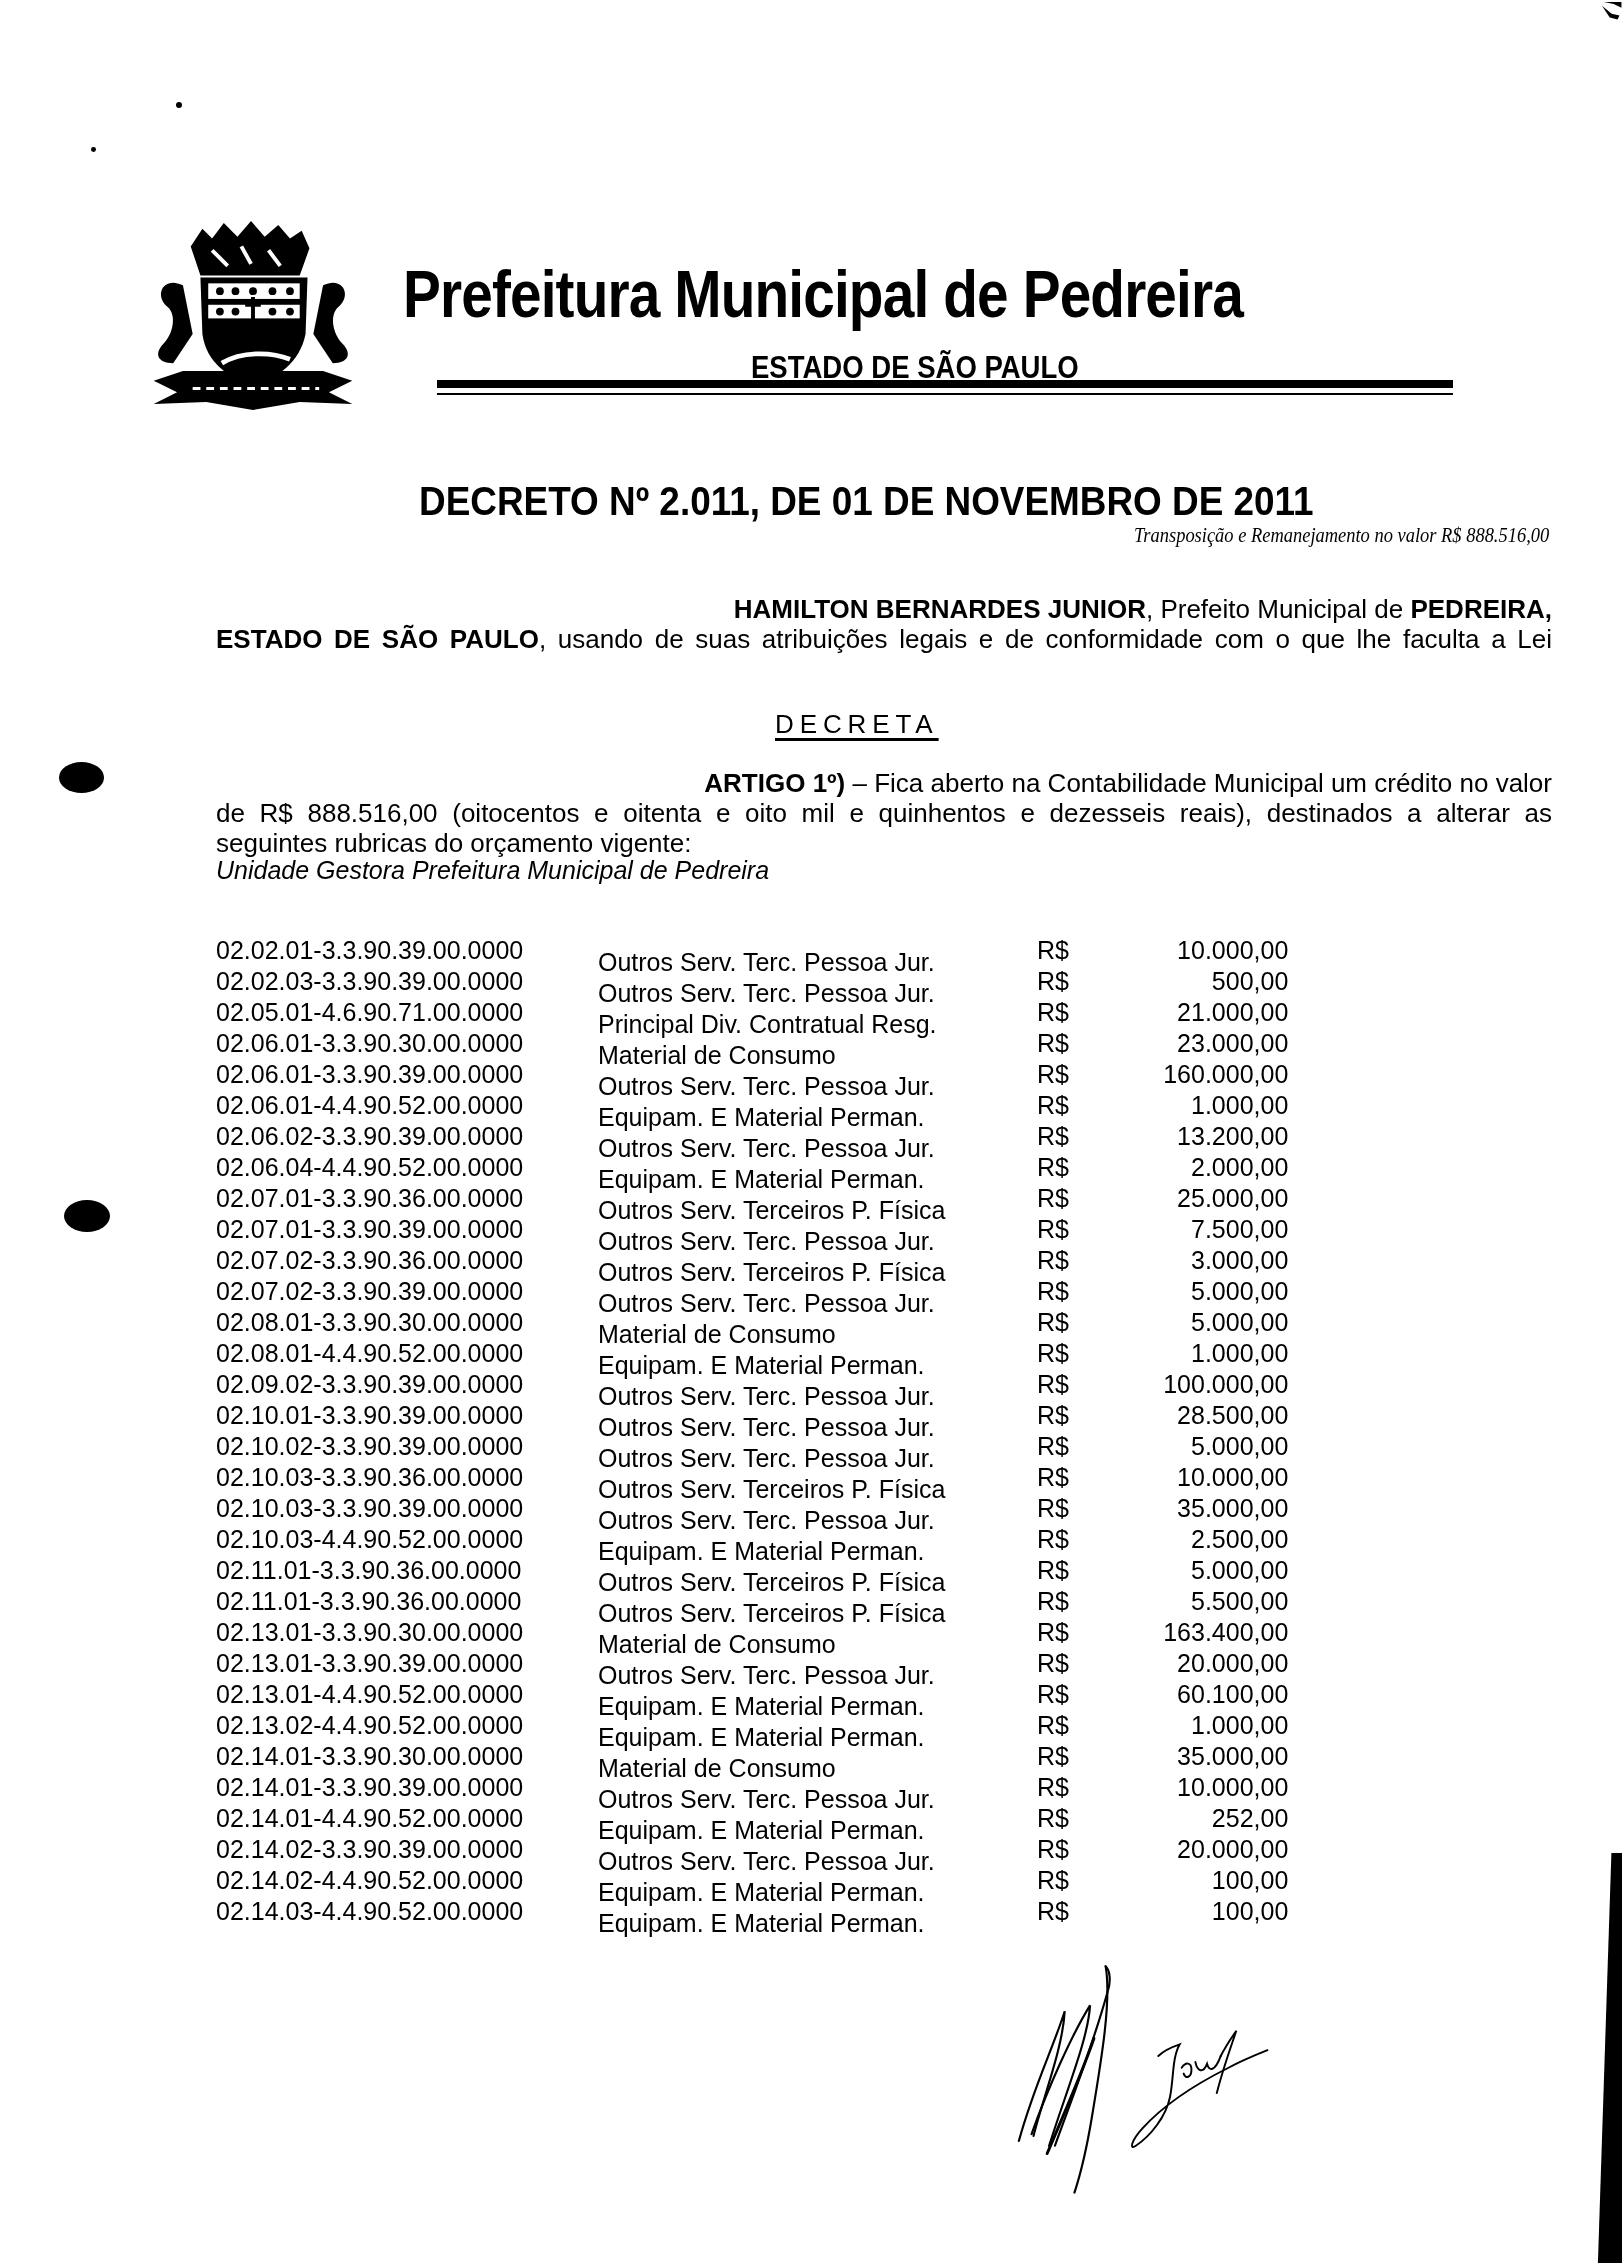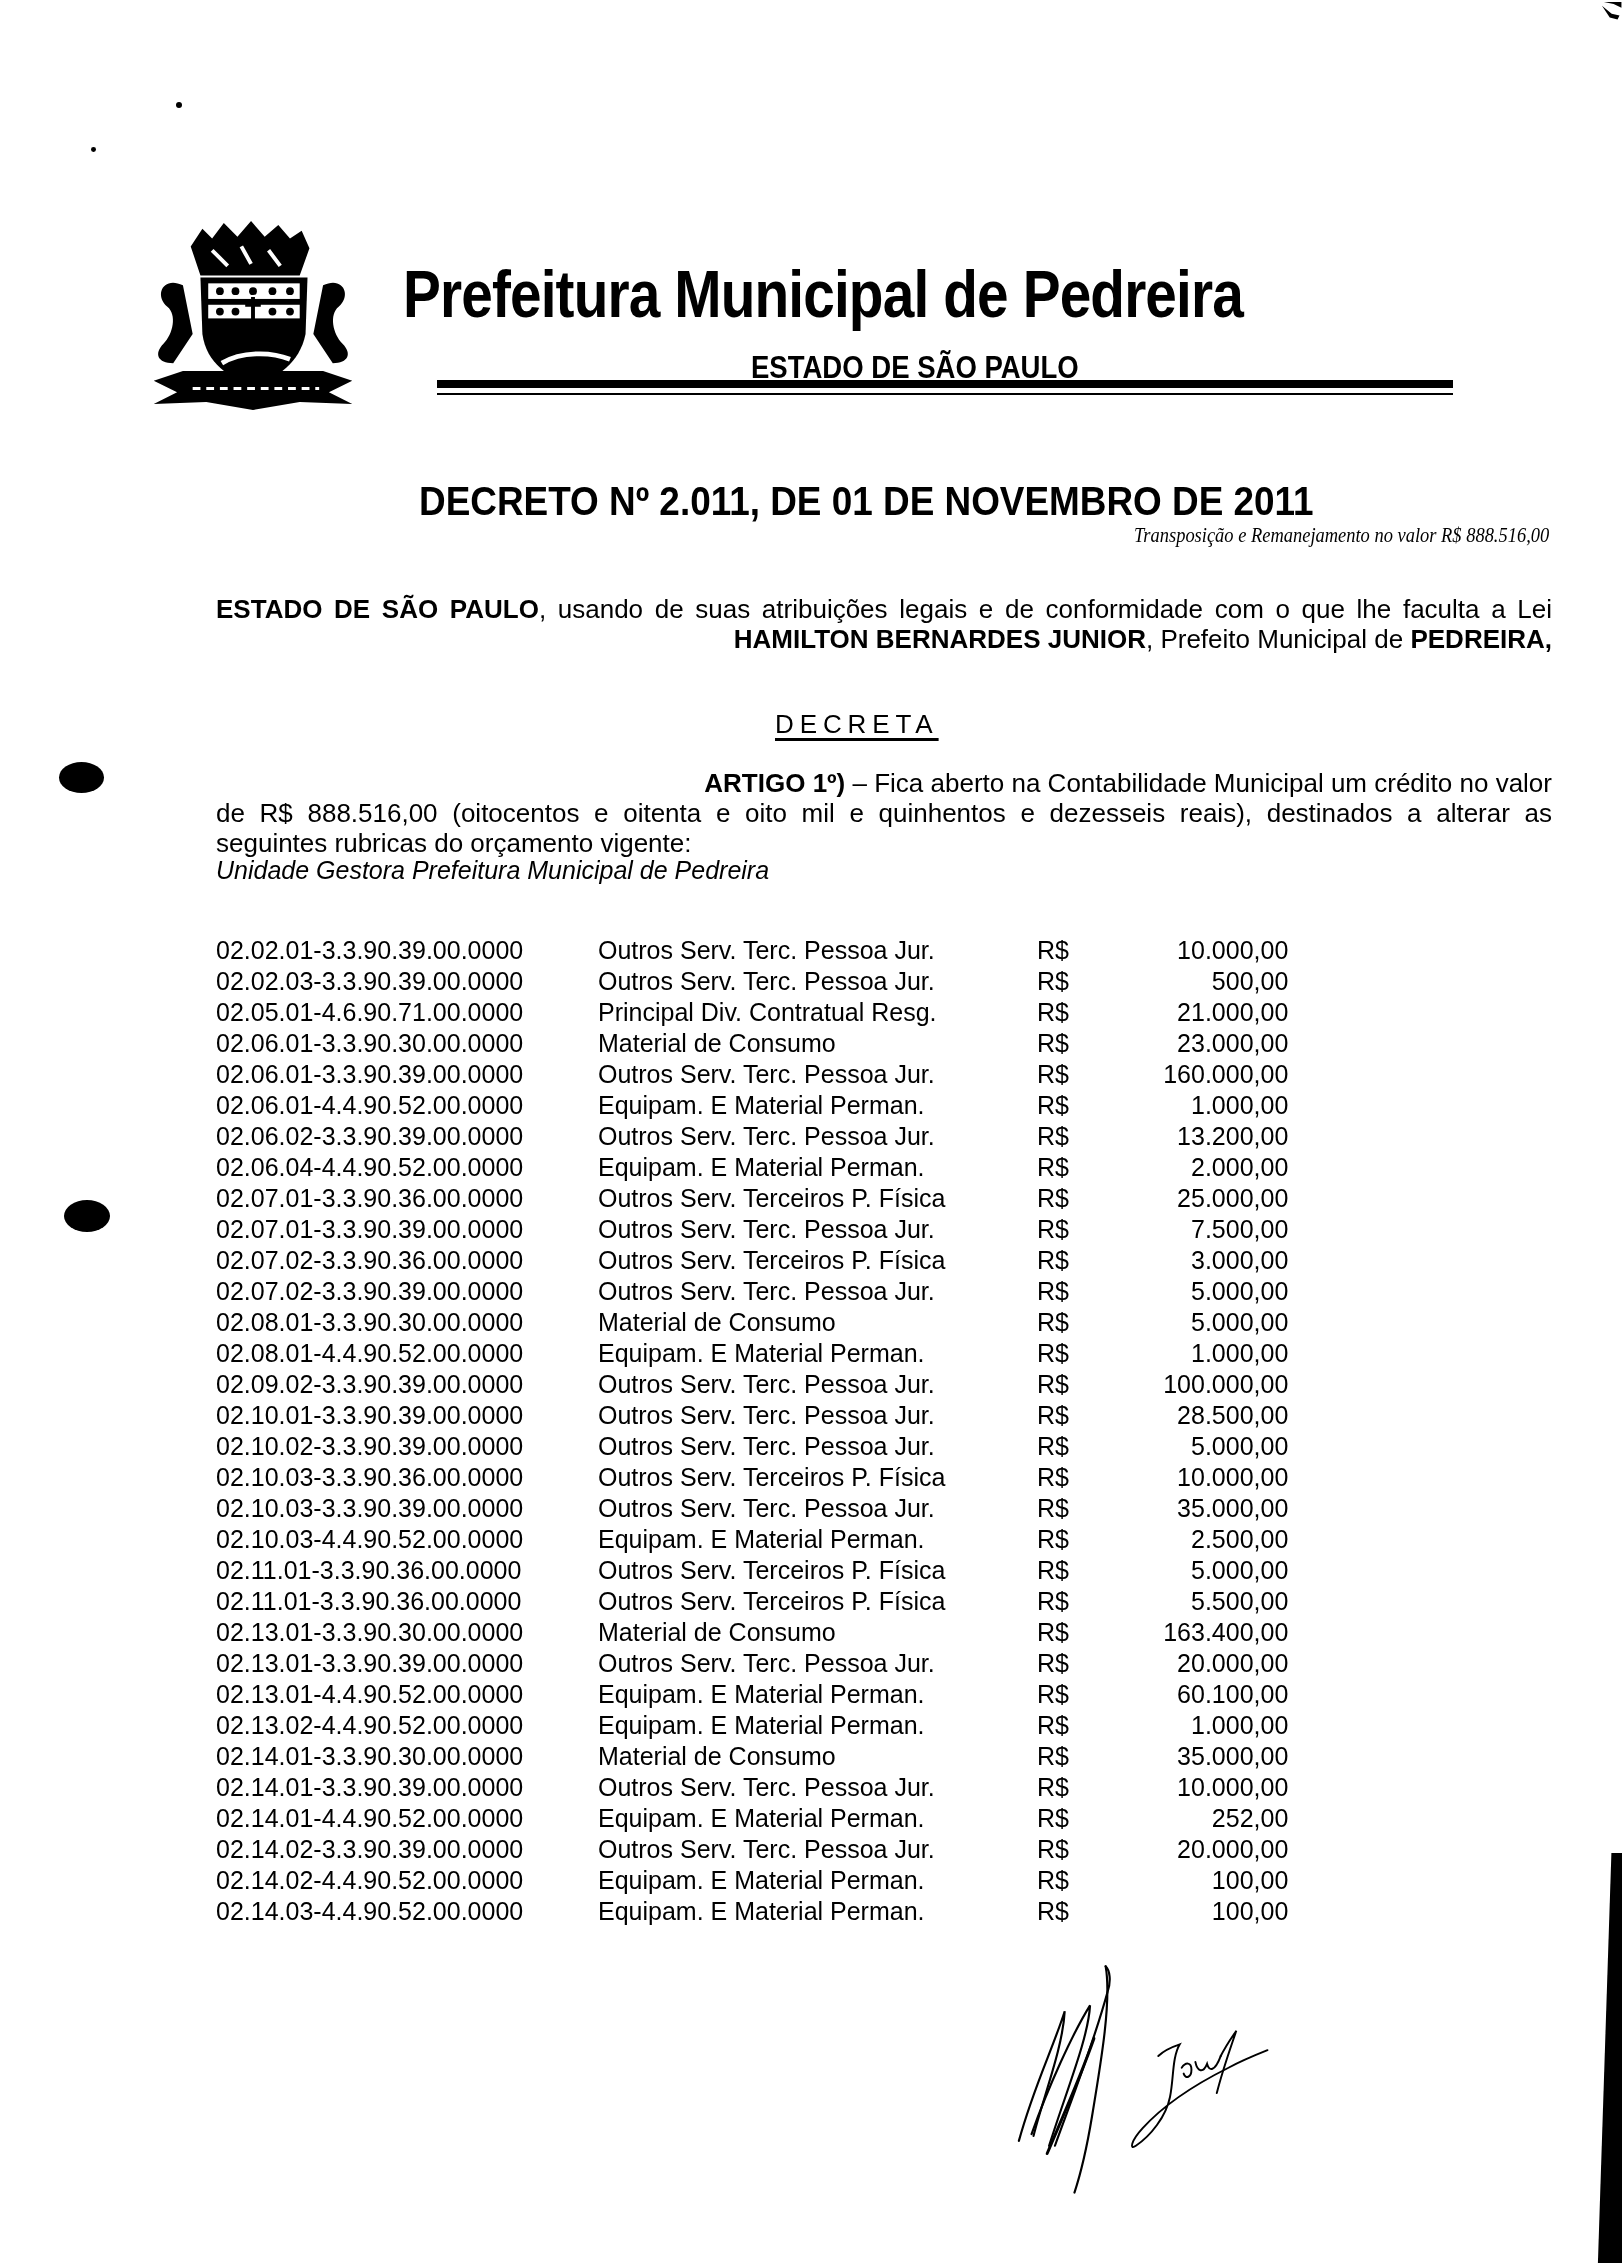--- a/index.html
+++ b/index.html
@@ -43,21 +43,21 @@
     #decreta {
       left: 775px; top: 709px; font-size: 26px; font-weight: normal; letter-spacing: 5.9px;
       text-decoration: underline; text-underline-offset: 4.9px; text-decoration-thickness: 2.9px;
     }
     #unidade { left: 216px; top: 856px; font-size: 25px; font-style: italic; }
 
     
     #rubricas { position: absolute; left: 216px; top: 935px; width: 1083px; }
     .row { position: relative; height: 31px; font-size: 25px; line-height: 31px; white-space: nowrap; }
     .row .code { position: absolute; left: 0; }
-    .row .desc { position: absolute; left: 382px; }
+    .row .desc { position: absolute; left: 382px; margin-top: 12px; }
     .row .cur { position: absolute; left: 821px; }
     .row .amt { position: absolute; right: 10.7px; text-align: right; }
 
     
     #signatures { left: 965px; top: 1941px; width: 410px; height: 273px; }
     
     #edge-shadow { right: 0; top: 1853px; width: 29px; height: 411px; }
     #corner-mark { right: 0; top: 0; width: 23.4px; height: 23.4px; }
   </style>
 </head>
@@ -100,22 +100,22 @@
 
 <div id="org-name" class="abs">Prefeitura Municipal de Pedreira</div>
 <div id="org-state" class="abs" style="text-decoration: underline; text-underline-offset: 3.9px;">ESTADO DE SÃO PAULO</div>
 <div class="rule-thick"></div>
 <div class="rule-thin"></div>
 
 <div id="decree-title" class="abs">DECRETO Nº 2.011, DE 01 DE NOVEMBRO DE 2011</div>
 <div id="decree-subtitle" class="abs">Transposição e Remanejamento no valor R$ 888.516,00</div>
 
 <div class="para" style="top:594px;">
+  <span class="line indent-right"><b>HAMILTON BERNARDES JUNIOR</b><span>, Prefeito Municipal de </span><b>PEDREIRA,</b></span>
   <span class="line justify"><b>ESTADO DE SÃO PAULO</b><span>, usando de suas atribuições legais e de conformidade com o que lhe faculta a Lei</span></span>
-  <span class="line indent-right"><b>HAMILTON BERNARDES JUNIOR</b><span>, Prefeito Municipal de </span><b>PEDREIRA,</b></span>
 </div>
 
 <div id="decreta" class="abs">DECRETA</div>
 
 <div class="para" style="top:768px;">
   <span class="line indent-right"><b>ARTIGO 1º)</b><span> – Fica aberto na Contabilidade Municipal um crédito no valor</span></span>
   <span class="line justify">de R$ 888.516,00 (oitocentos e oitenta e oito mil e quinhentos e dezesseis reais), destinados a alterar as</span>
   <span class="line">seguintes rubricas do orçamento vigente:</span>
 </div>
 

